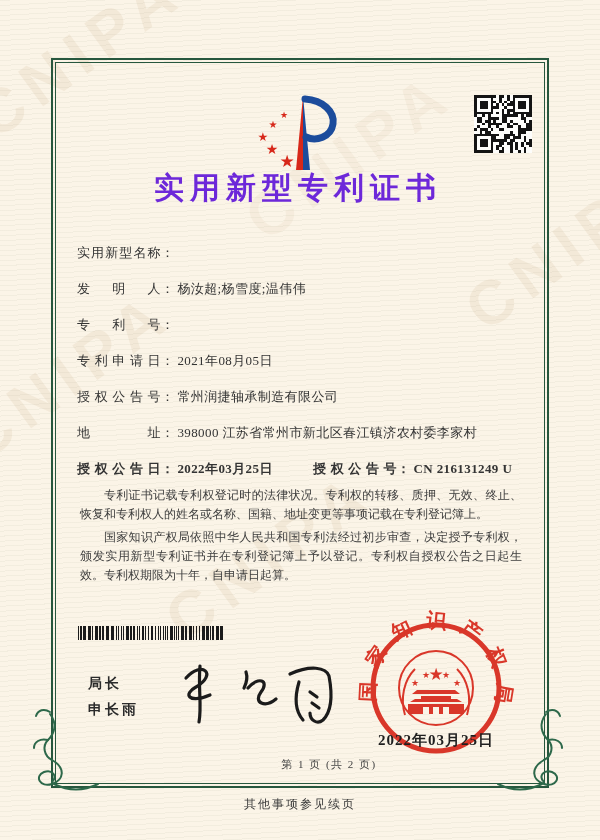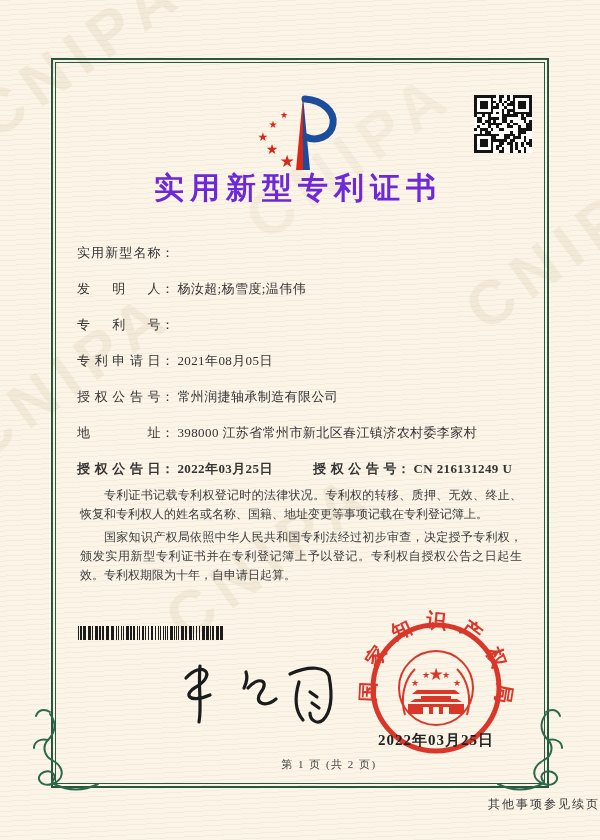--- a/index.html
+++ b/index.html
@@ -56,21 +56,21 @@
   .seal{position:absolute; left:352px; top:608px; z-index:3; opacity:.92;}
   .seal-date{
     position:absolute; left:352px; top:731px; width:168px; text-align:center; z-index:4;
     font-size:15px; font-weight:600; color:#1f1f1f; letter-spacing:1px; white-space:nowrap;
   }
   .page-num{
     position:absolute; left:51px; top:757px; width:556px; text-align:center;
     font-size:11px; letter-spacing:1.5px; color:#444; z-index:2;
   }
   .note{
-    position:absolute; left:0; top:796px; width:600px; text-align:right;
+    position:absolute; left:0; top:796px; width:600px; text-align:center;
     font-size:12px; letter-spacing:2px; color:#3a3a3a; z-index:2;
   }
   .flourish{position:absolute; z-index:2;}
   .flourish path{fill:none; stroke:#2d684a; stroke-width:2; stroke-linecap:round;}
   .red-fill{fill:var(--red);}
   .blue-fill{fill:var(--blue);}
   .red-stroke{stroke:var(--red); fill:none;}
   .blue-stroke{stroke:var(--blue); fill:none;}
   .seal-text{font-size:20px; letter-spacing:13px; fill:var(--red); font-weight:700;}
   .sig-stroke{stroke:#1b1b1b; stroke-width:3.2; fill:none; stroke-linecap:round; stroke-linejoin:round;}
@@ -449,20 +449,24 @@
       <rect x="118" y="0" width="1" height="14" fill="#1b1b1b"></rect>
       <rect x="121" y="0" width="1" height="14" fill="#1b1b1b"></rect>
       <rect x="124" y="0" width="3" height="14" fill="#1b1b1b"></rect>
       <rect x="128" y="0" width="3" height="14" fill="#1b1b1b"></rect>
       <rect x="132" y="0" width="1" height="14" fill="#1b1b1b"></rect>
       <rect x="134" y="0" width="2" height="14" fill="#1b1b1b"></rect>
       <rect x="138" y="0" width="3" height="14" fill="#1b1b1b"></rect>
       <rect x="142" y="0" width="3" height="14" fill="#1b1b1b"></rect>
     </svg>
 
+  <div class="director">
+    <div>局长</div>
+    <div>申长雨</div>
+  </div>
 
   <svg class="signature" width="178" height="84" viewBox="0 0 178 84">
     <path class="sig-stroke" d="M38,14 C36,36 40,54 37,70"></path>
     <path class="sig-stroke" d="M24,26 C40,8 56,22 34,35 C21,42 26,52 48,43"></path>
     <path class="sig-stroke" d="M84,20 C86,26 85,30 82,36"></path>
     <path class="sig-stroke" d="M86,36 C96,24 108,28 99,40 C91,51 103,56 114,47"></path>
     <path class="sig-stroke" d="M128,22 C148,13 164,15 167,24 C170,40 171,58 161,68 C155,73 148,68 148,61"></path>
     <path class="sig-stroke" d="M137,30 C132,47 134,60 141,68"></path>
     <path class="sig-stroke" d="M148,40 l7,5"></path>
     <path class="sig-stroke" d="M150,51 l7,5"></path>

